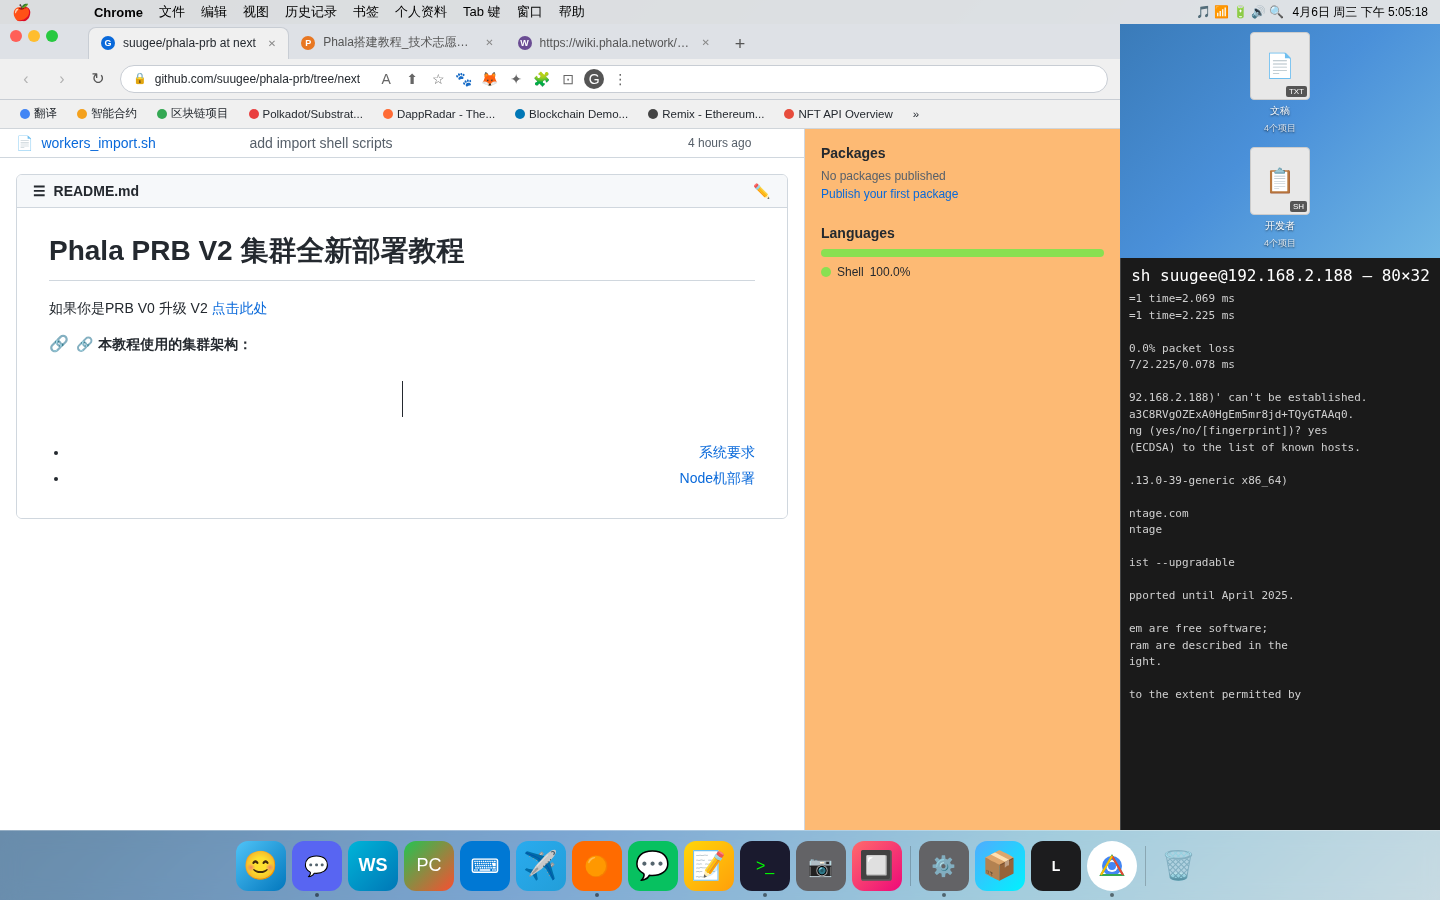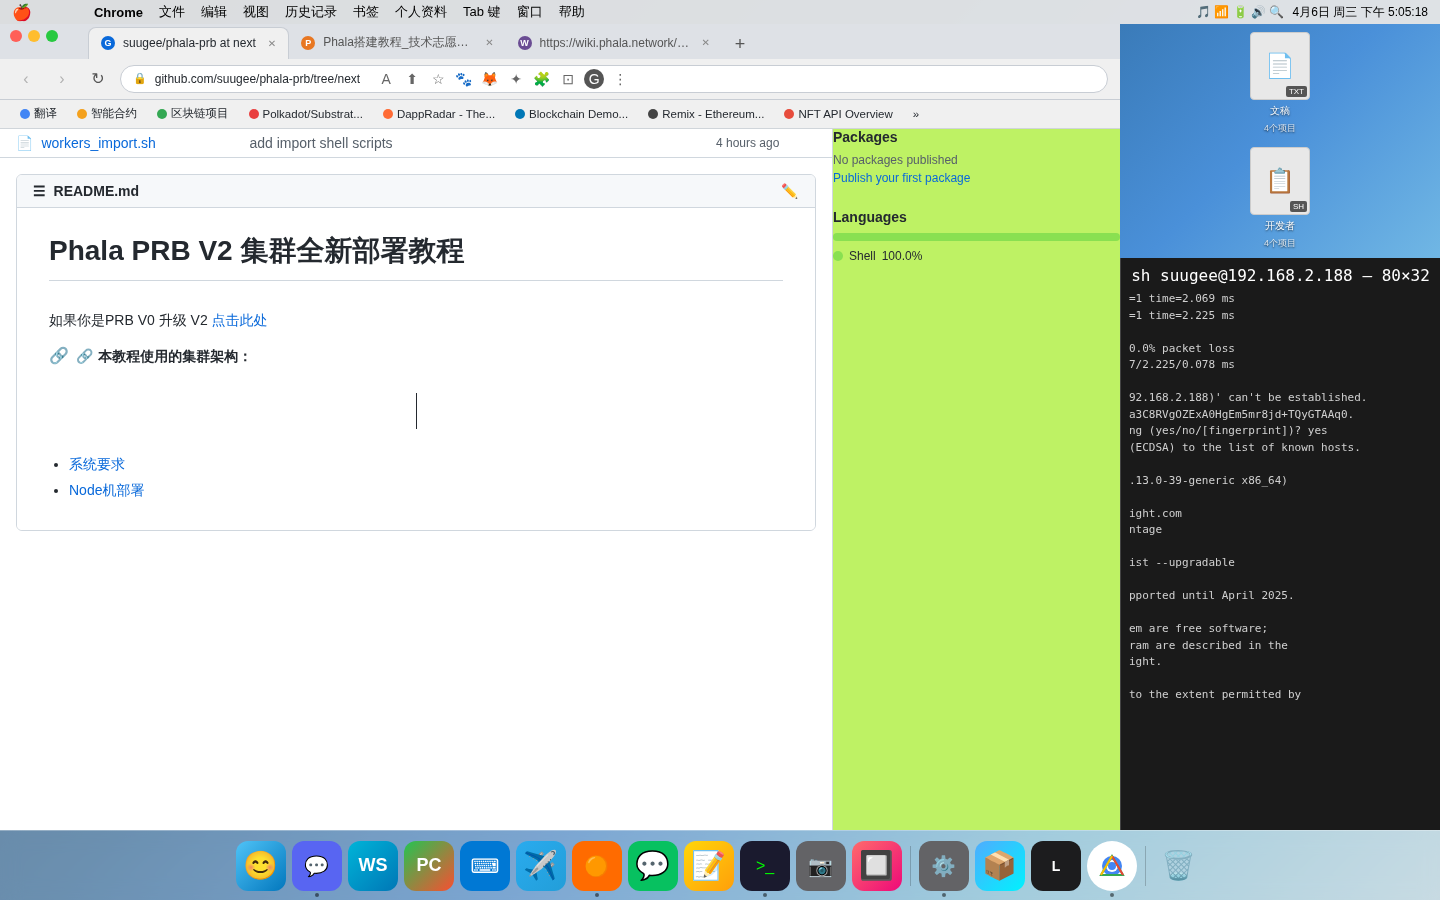--- a/index.html
+++ b/index.html
@@ -180,21 +180,21 @@
     }
     .readme-body {
       padding: 24px 32px;
       background: #fff;
     }
     .readme-h1 {
       font-size: 28px;
       font-weight: 700;
       border-bottom: 1px solid #d0d7de;
       padding-bottom: 10px;
-      margin-bottom: 28px;
+      margin-bottom: 16px;
     }
     .readme-h2 {
       font-size: 22px;
       font-weight: 700;
       border-bottom: 1px solid #d0d7de;
       padding-bottom: 8px;
       margin-bottom: 16px;
       margin-top: 24px;
     }
     .readme-p {
@@ -227,24 +227,24 @@
       background: #24292f;
     }
     .arch-branch {
       display: flex;
       flex-direction: column;
       align-items: center;
     }
 
     
     .right-sidebar {
-      width: 288px;
-      background: #bef264;
+      width: 316px;
+      background: #fdba74;
       border-left: 1px solid #d0d7de;
-      padding: 0;
+      padding: 16px;
       overflow-y: auto;
       flex-shrink: 0;
     }
     .sidebar-section { margin-bottom: 24px; }
     .sidebar-section-title {
       font-weight: 600;
       font-size: 14px;
       margin-bottom: 8px;
     }
     .sidebar-text { font-size: 12px; color: #57606a; margin-bottom: 2px; }
@@ -389,21 +389,21 @@
     .right-desktop-area {
       position: absolute;
       top: 24px;
       right: 0;
       width: 320px;
       bottom: 70px;
       display: flex;
       flex-direction: column;
     }
 
-    .list-indent { padding-left: 20px; }
+    .list-indent { padding-left: 20px; text-align: right; }
     .list-item-readme { margin-bottom: 4px; line-height: 1.6; font-size: 14px; }
     .list-item-readme a { color: #0969da; cursor: pointer; }
   </style>
 </head>
 <body>
 
 <div class="desktop-bg"></div>
 
 <div class="menubar">
   <div class="menubar-left">
@@ -616,21 +616,21 @@
     <div class="terminal-line">0.0% packet loss</div>
     <div class="terminal-line">7/2.225/0.078 ms</div>
     <div class="terminal-line"> </div>
     <div class="terminal-line">92.168.2.188)' can't be established.</div>
     <div class="terminal-line">a3C8RVgOZExA0HgEm5mr8jd+TQyGTAAq0.</div>
     <div class="terminal-line">ng (yes/no/[fingerprint])? yes</div>
     <div class="terminal-line">(ECDSA) to the list of known hosts.</div>
     <div class="terminal-line"> </div>
     <div class="terminal-line">.13.0-39-generic x86_64)</div>
     <div class="terminal-line"> </div>
-    <div class="terminal-line">ight.com</div>
+    <div class="terminal-line">ntage.com</div>
     <div class="terminal-line">ntage</div>
     <div class="terminal-line"> </div>
     <div class="terminal-line">ist --upgradable</div>
     <div class="terminal-line"> </div>
     <div class="terminal-line">pported until April 2025.</div>
     <div class="terminal-line"> </div>
     <div class="terminal-line">em are free software;</div>
     <div class="terminal-line">ram are described in the</div>
     <div class="terminal-line">ight.</div>
     <div class="terminal-line"> </div>
@@ -642,21 +642,21 @@
   <div class="dock-item" style="background:linear-gradient(135deg,#4fc3f7,#0277bd); border-radius:12px;">
     <span>😊</span>
   </div>
   <div class="dock-item" style="background:#5865f2; border-radius:12px; color:#fff; font-size:20px; font-weight:700; position:relative;">
     <span>💬</span>
     <div class="dock-dot"></div>
   </div>
   <div class="dock-item" style="background:linear-gradient(135deg,#00b4d8,#0077b6); border-radius:12px; color:#fff; font-size:18px; font-weight:700;">
     <span>WS</span>
   </div>
-  <div class="dock-item" style="background:linear-gradient(135deg,#23c552,#f84f31); border-radius:12px; color:#fff; font-size:18px; font-weight:700;">
+  <div class="dock-item" style="background:linear-gradient(135deg,#23c552,#f84f31); border-radius:12px; color:#fff; font-size:18px; font-weight:400;">
     <span>PC</span>
   </div>
   <div class="dock-item" style="background:#0078d4; border-radius:12px; color:#fff; font-size:20px;">
     <span>⌨</span>
   </div>
   <div class="dock-item" style="background:linear-gradient(135deg,#2aabee,#229ed9); border-radius:12px;">
     <span>✈️</span>
   </div>
   <div class="dock-item" style="background:#ff6b00; border-radius:12px; color:#fff; font-size:20px; position:relative;">
     <span>🟠</span>

